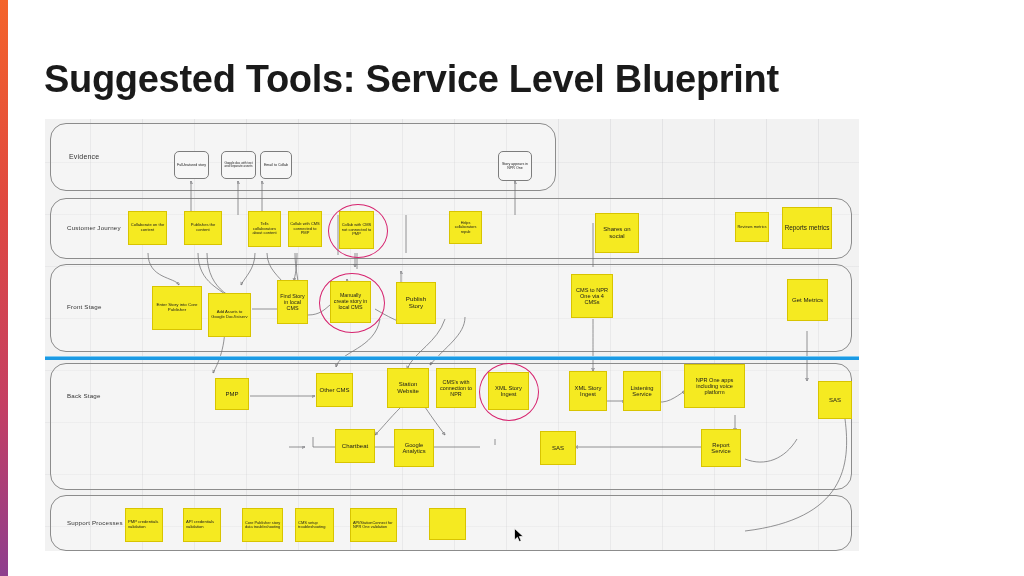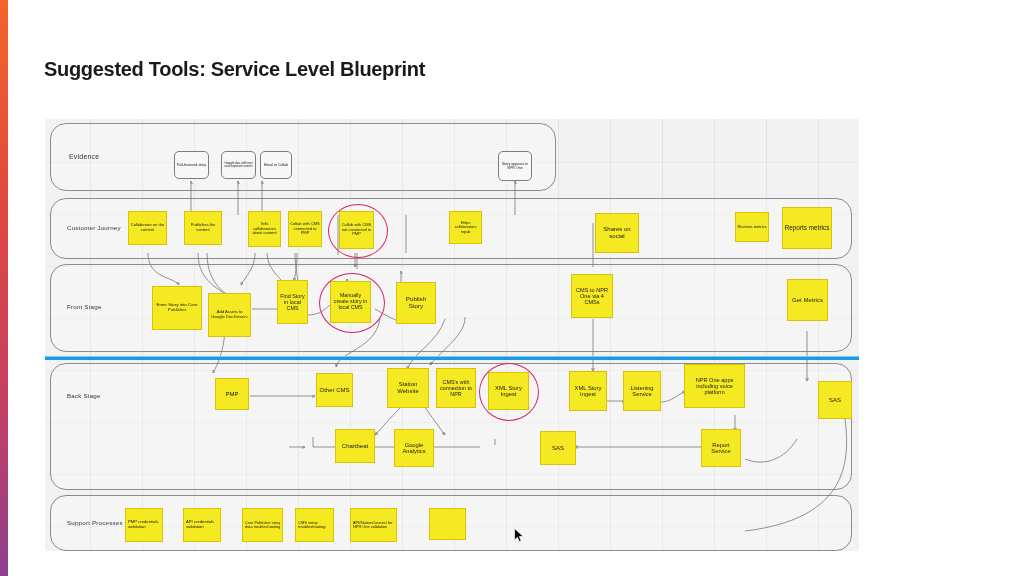--- a/index.html
+++ b/index.html
@@ -7,21 +7,21 @@
     width:1024px;height:576px;background:#ffffff;overflow:hidden;
     font-family:"Liberation Sans","DejaVu Sans",sans-serif;
     position:relative;
   }
   #edge-bar{
     position:absolute;left:0;top:0;width:8px;height:576px;
     background:linear-gradient(180deg,#f4642a 0%,#e0483f 35%,#c53f63 70%,#8e3f8e 100%);
   }
   #slide-title{
     position:absolute;left:44px;top:58px;
-    font-size:20px;font-weight:bold;color:#1a1a1a;letter-spacing:-0.3px;
+    font-size:38px;font-weight:bold;color:#1a1a1a;letter-spacing:-0.3px;
     white-space:nowrap;
     text-align:center;
   }
   #canvas{
     position:absolute;left:45px;top:119px;width:814px;height:432px;
     background:#f2f2f2;
   }
   #grid{
     position:absolute;inset:0;
     background-image:

